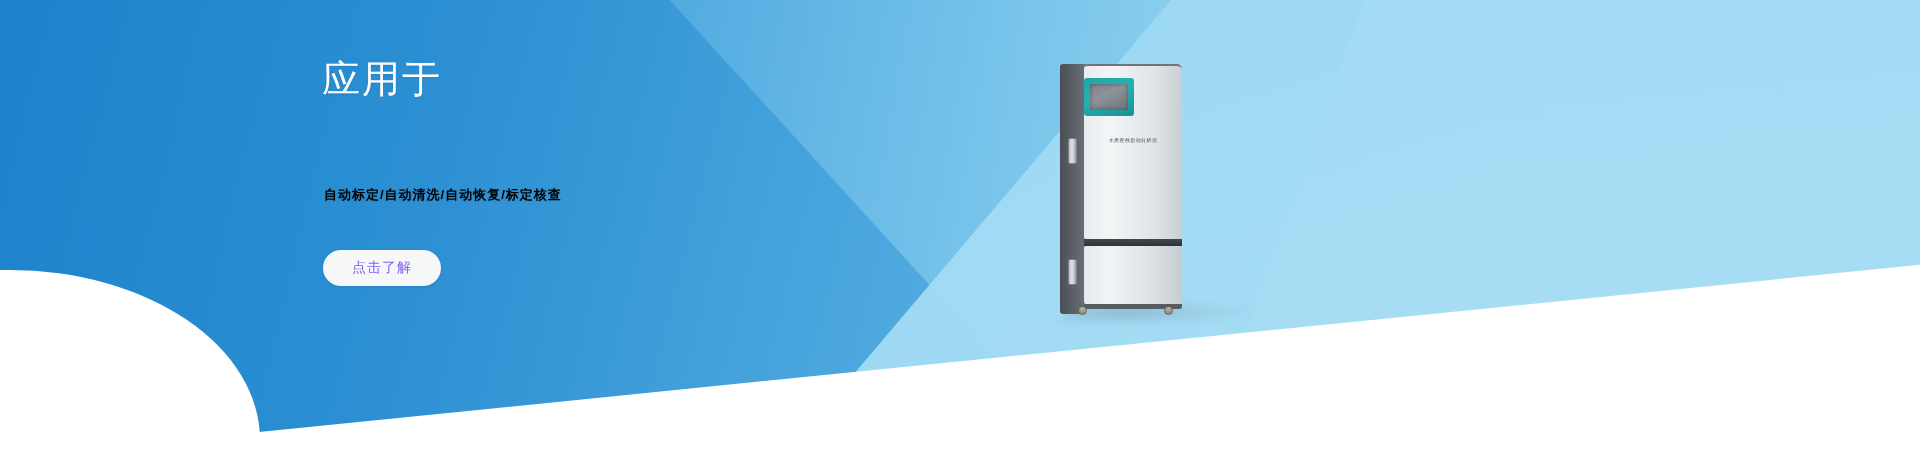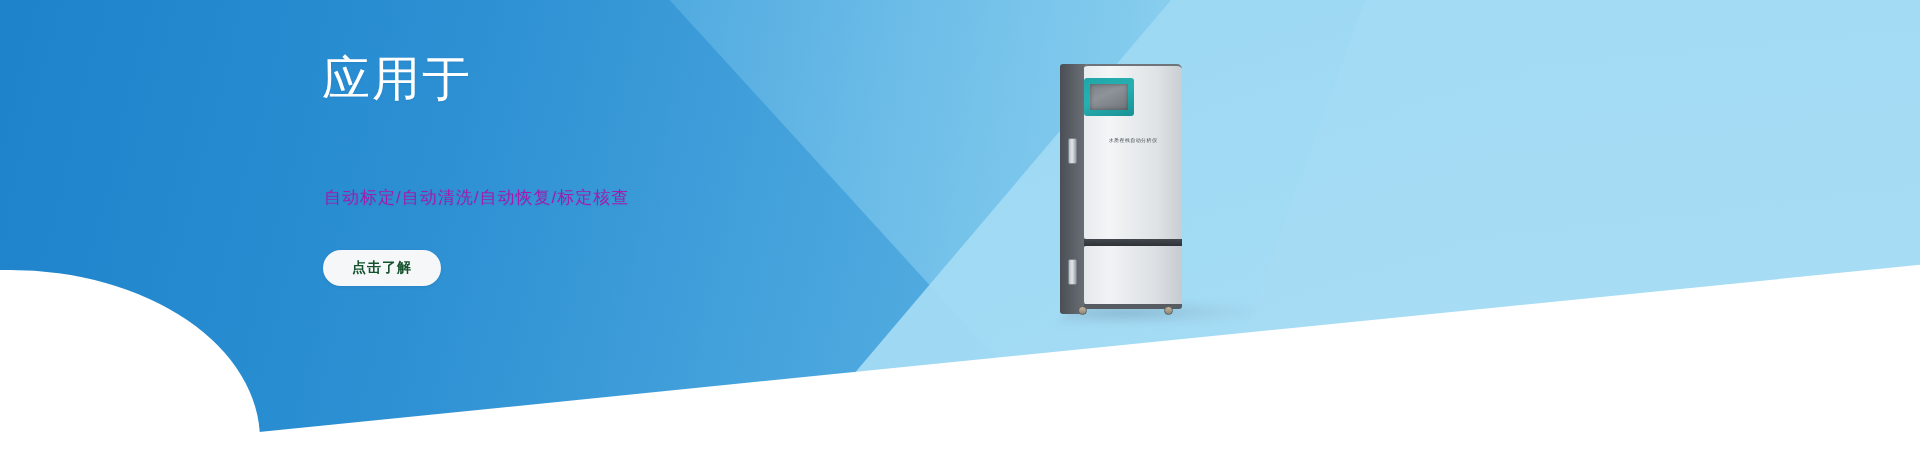--- a/index.html
+++ b/index.html
@@ -81,49 +81,49 @@
   }
 
   
   .content {
     position:absolute; left:322px; top:0;
     width:720px; height:450px;
   }
   .headline {
     position:absolute; top:52px; left:0;
     color:#ffffff;
-    font-size:48px;
+    font-size:38px;
     line-height:54px;
     font-weight:400;
     letter-spacing:2px;
     white-space:nowrap;
     text-shadow:0 1px 2px rgba(20,80,130,.12);
   }
   .headline .line2 { display:block; }
 
   .subtitle {
     position:absolute; top:186px; left:2px;
-    color:#a21caf;
-    font-size:17px;
+    color:#000000;
+    font-size:13px;
     letter-spacing:1px;
-    font-weight:400;
+    font-weight:700;
     white-space:nowrap;
     text-shadow:0 1px 2px rgba(20,80,130,.10);
   }
 
   .cta {
     position:absolute; top:250px; left:1px;
     width:118px; height:36px;
     border:none;
     border-radius:18px;
     background:#f5f7f8;
-    color:#14532d;
+    color:#8b5cf6;
     font-family:"Liberation Sans","DejaVu Sans",sans-serif;
     font-size:14px;
-    font-weight:700;
+    font-weight:400;
     letter-spacing:1px;
     cursor:pointer;
     box-shadow:0 1px 3px rgba(20,70,110,.14);
     display:flex; align-items:center; justify-content:center;
   }
 
   
   .machine {
     position:absolute; left:1060px; top:64px;
     width:122px; height:250px;

